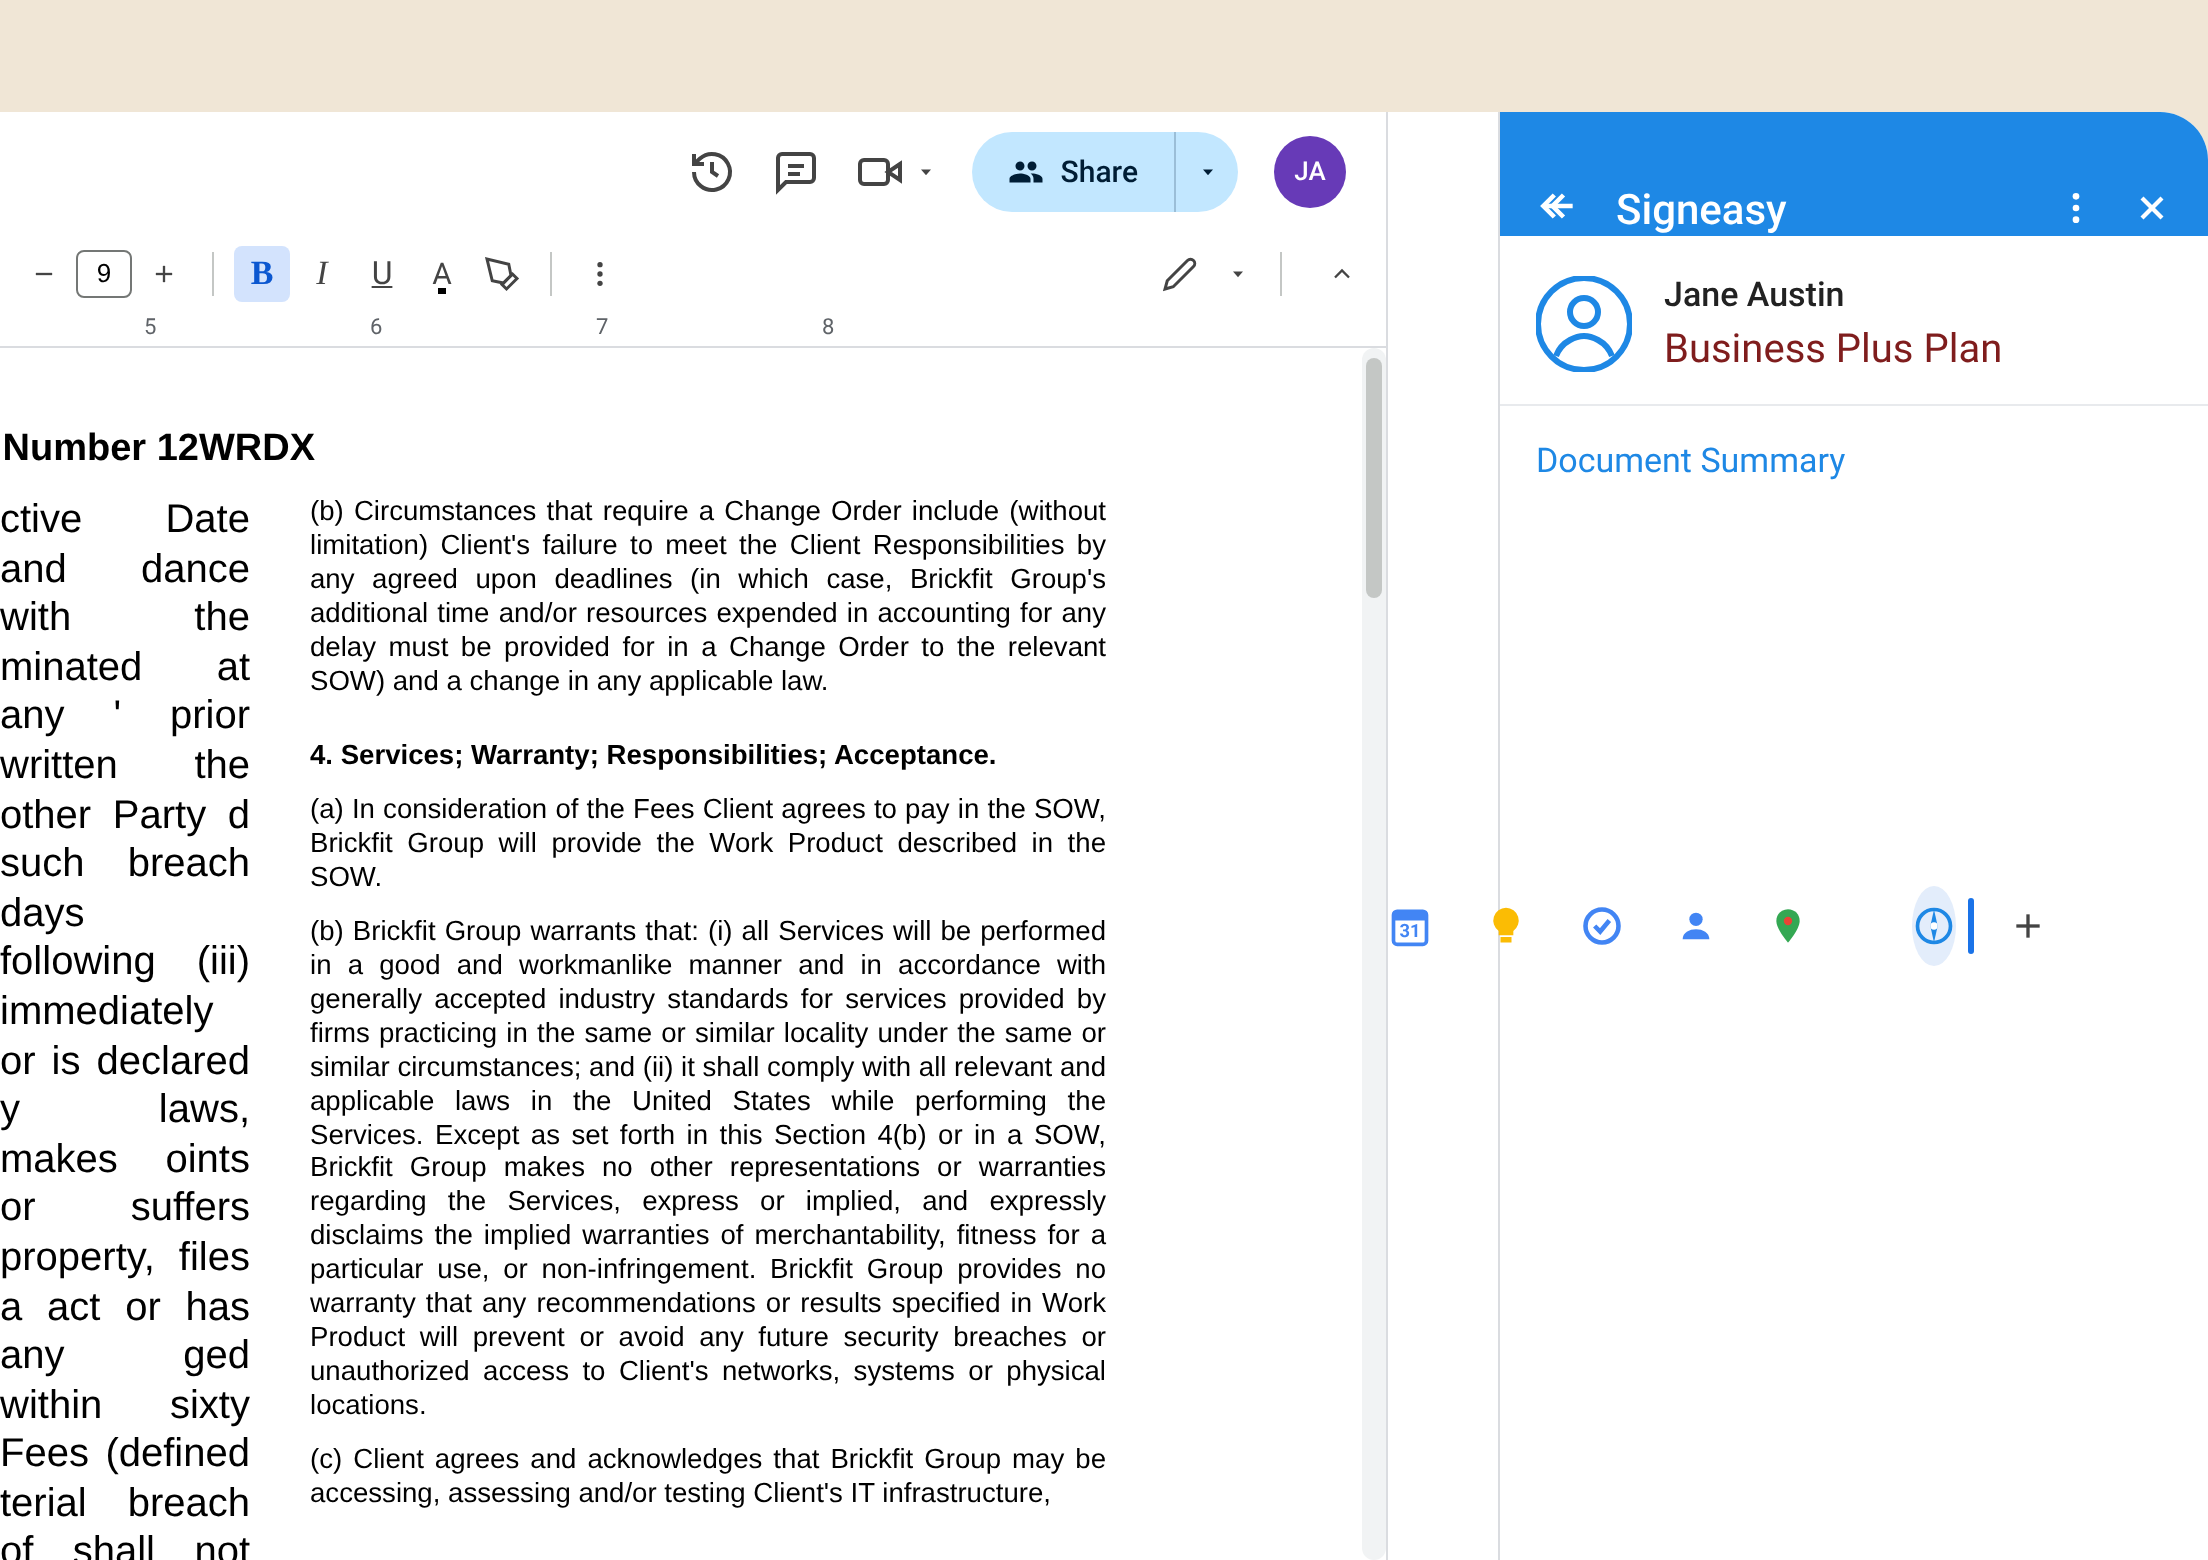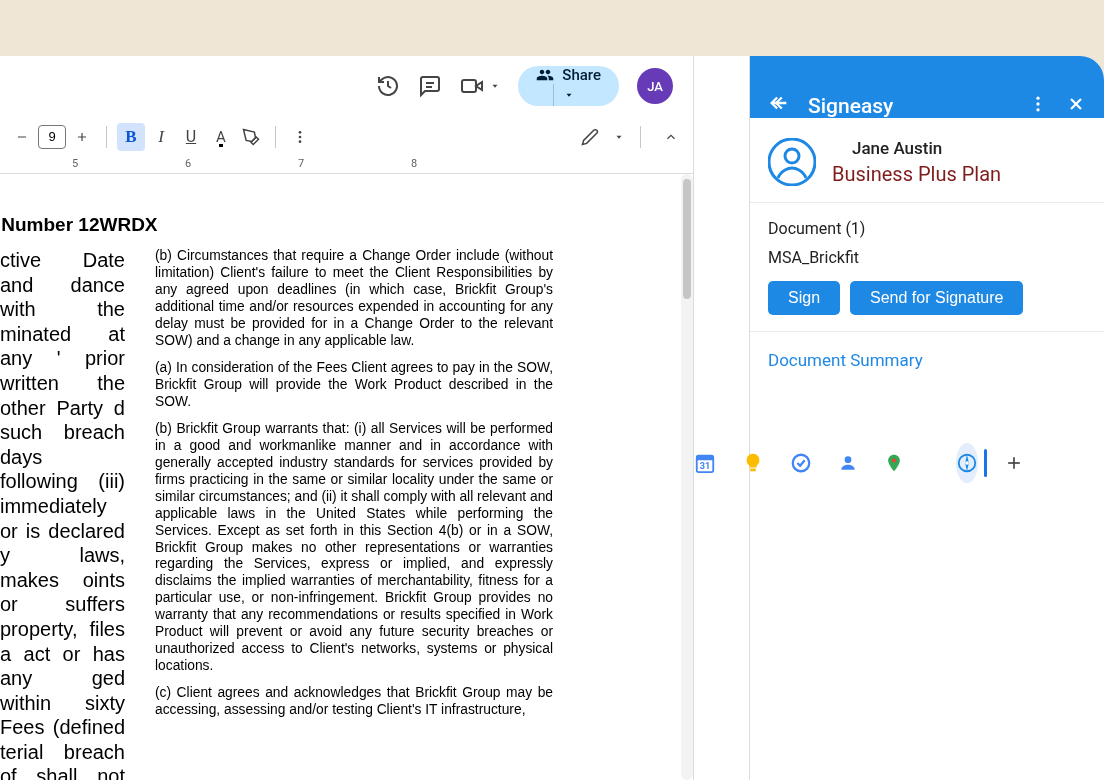--- a/index.html
+++ b/index.html
@@ -51,21 +51,20 @@
       align-items: center;
       gap: 6px;
     }
     .share-group {
       display: flex;
       align-items: center;
       background: #c2e7ff;
       border-radius: 40px;
       height: 40px;
       overflow: hidden;
-      flex-direction: column;
     }
     .share-main {
       display: flex;
       align-items: center;
       padding: 0 18px;
       gap: 8px;
       font-weight: 500;
       font-size: 15px;
       color: #001d35;
     }
@@ -259,21 +258,21 @@
       padding: 20px 18px 16px;
       display: flex;
       gap: 16px;
       align-items: center;
       border-bottom: 1px solid #e8eaed;
     }
     .signeasy-avatar {
       width: 48px;
       height: 48px;
     }
-    .signeasy-user-name { font-size: 17px; color: #222; font-weight: 500; margin-left: 20px; }
+    .signeasy-user-name { font-size: 17px; color: #222; font-weight: 500; }
     .signeasy-user-plan { font-size: 20px; color: #7f1d1d; margin-top: 4px; }
     .signeasy-docs { padding: 16px 18px; border-bottom: 1px solid #e8eaed;}
     .signeasy-doc-head { font-size: 16px; color: #222; margin-bottom: 10px; }
     .signeasy-doc-name { font-size: 16px; color: #222; margin-bottom: 14px; }
     .signeasy-actions { display:flex; gap:10px; }
     .se-btn {
       background: #1e88e5;
       color: #fff;
       border: none;
       border-radius: 5px;
@@ -406,20 +405,21 @@
       <span class="ruler-mark" style="left:411px">8</span>
     </div>
 
     <div class="doc-scroll">
       <div class="doc-page">
         <div class="doc-title" style="">Services Agreement Number 12WRDX</div>
         <div class="doc-columns">
           <div class="col-left" style="margin-left:186px">ctive Date and dance with the minated at any ' prior written the other Party d such breach days following (iii) immediately or is declared y laws, makes oints or suffers property, files a act or has any ged within sixty Fees (defined terial breach of shall not affect n the date of vise agreed in nate the SOW o section 1(iii)) e with its terms arties fulfill their oices submitted continue beyond</div>
           <div class="col-right">
             <p>(b) Circumstances that require a Change Order include (without limitation) Client's failure to meet the Client Responsibilities by any agreed upon deadlines (in which case, Brickfit Group's additional time and/or resources expended in accounting for any delay must be provided for in a Change Order to the relevant SOW) and a change in any applicable law.</p>
+            <p class="section-h">4. Services; Warranty; Responsibilities; Acceptance.</p>
             <p>(a) In consideration of the Fees Client agrees to pay in the SOW, Brickfit Group will provide the Work Product described in the SOW.</p>
             <p>(b) Brickfit Group warrants that: (i) all Services will be performed in a good and workmanlike manner and in accordance with generally accepted industry standards for services provided by firms practicing in the same or similar locality under the same or similar circumstances; and (ii) it shall comply with all relevant and applicable laws in the United States while performing the Services.  Except as set forth in this Section 4(b) or in a SOW, Brickfit Group makes no other representations or warranties regarding the Services, express or implied, and expressly disclaims the implied warranties of merchantability, fitness for a particular use, or non-infringement.  Brickfit Group provides no warranty that any recommendations or results specified in Work Product will prevent or avoid any future security breaches or unauthorized access to Client's networks, systems or physical locations.</p>
             <p>(c) Client agrees and acknowledges that Brickfit Group may be accessing, assessing and/or testing Client's IT infrastructure,</p>
           </div>
         </div>
       </div>
       <div class="doc-scrollbar">
         <div class="doc-scrollbar-thumb"></div>
       </div>
     </div>
@@ -506,26 +506,18 @@
             <circle cx="24" cy="18" r="7" fill="none" stroke="#1e88e5" stroke-width="3"></circle>
             <path d="M10 40c3-8 11-10 14-10s11 2 14 10" fill="none" stroke="#1e88e5" stroke-width="3"></path>
           </svg>
       </div>
       <div>
         <div class="signeasy-user-name">Jane Austin</div>
         <div class="signeasy-user-plan">Business Plus Plan</div>
       </div>
     </div>
 
-    <div class="signeasy-docs">
-      <div class="signeasy-doc-head">Document (1)</div>
-      <div class="signeasy-doc-name">MSA_Brickfit</div>
-      <div class="signeasy-actions">
-        <button class="se-btn">Sign</button>
-        <button class="se-btn">Send for Signature</button>
-      </div>
-    </div>
 
     <div class="signeasy-summary">
       <a class="signeasy-summary-link">Document Summary</a>
     </div>
   </div>
 </div>
 
 </body></html>

